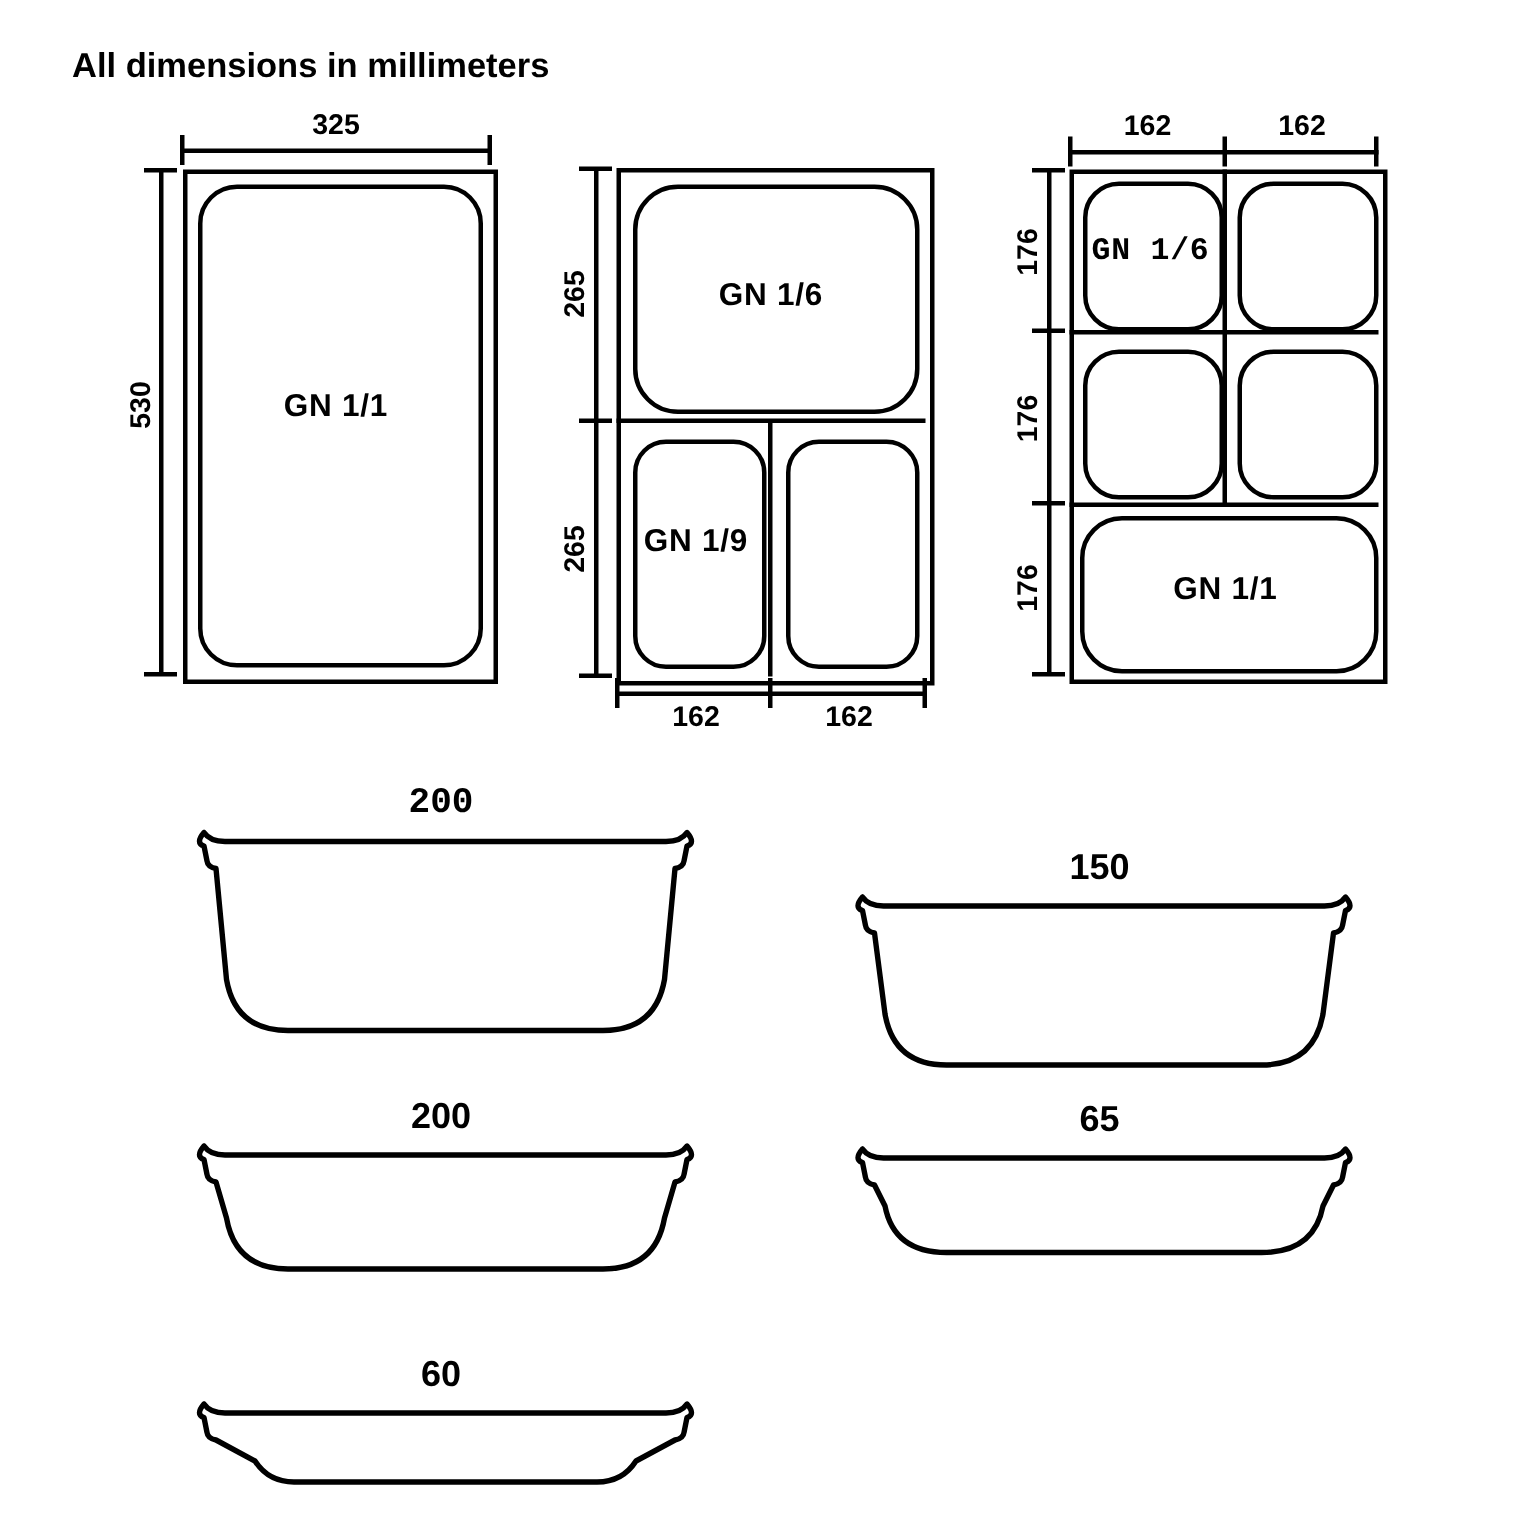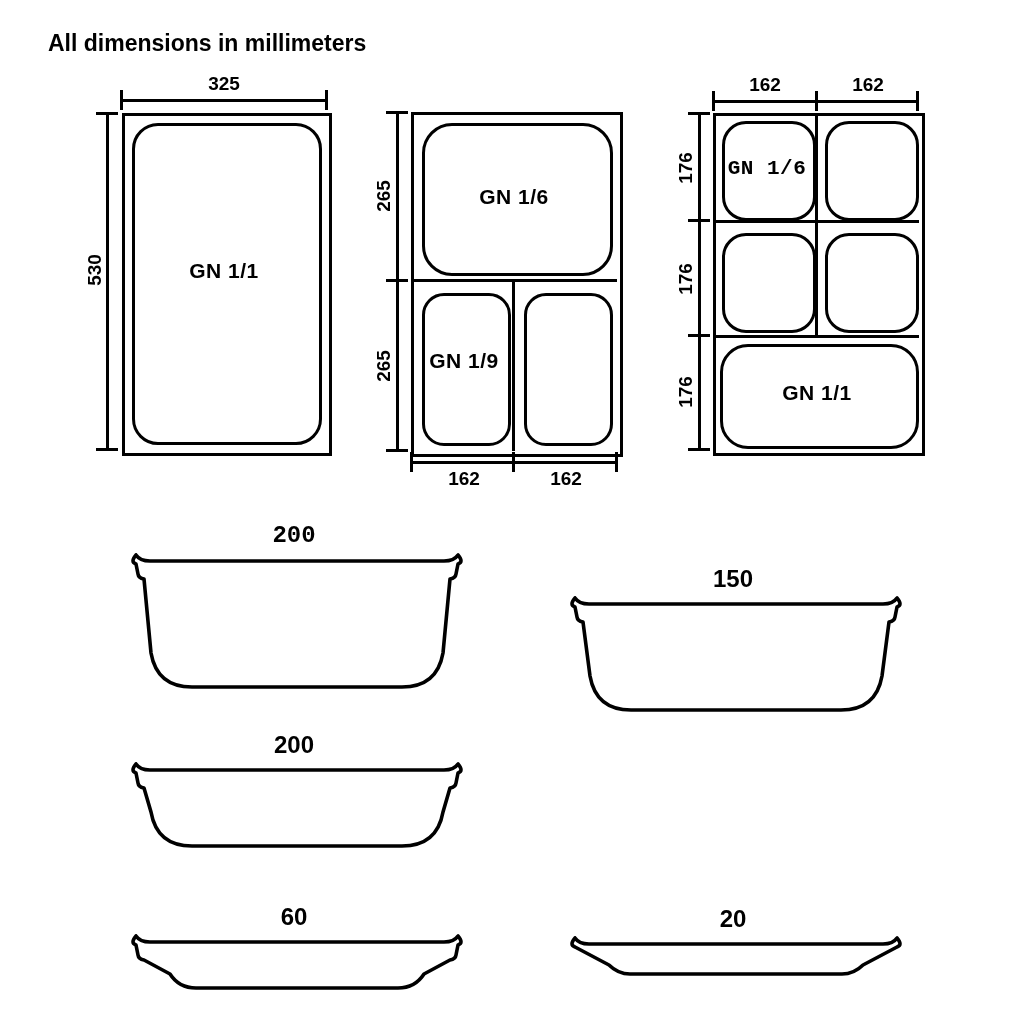--- a/index.html
+++ b/index.html
@@ -104,26 +104,26 @@
     <svg class="p-svg" width="340" height="123" viewBox="-3 0 340 123">
         <path d="M 6 3 Q 0 10 6 12 L 8 22 Q 8.5 26 14 27 L 21 81 Q 27 115 62 115 L 272 115 Q 307 115 313 81 L 320 27 Q 325.5 26 326 22 L 328 12 Q 334 10 328 3 Q 324 9 314 9 L 20 9 Q 10 9 6 3" fill="none" stroke="#000" stroke-width="3.6" stroke-linecap="round" stroke-linejoin="round"></path>
       </svg>
   </div>
   <div class="profile" style="left:127px;top:731px;">
     <div class="p-label">200</div>
     <svg class="p-svg" width="340" height="93" viewBox="-3 0 340 93">
         <path d="M 6 3 Q 0 10 6 12 L 8 22 Q 8.5 26 14 27 L 21 51 Q 27 85 62 85 L 272 85 Q 307 85 313 51 L 320 27 Q 325.5 26 326 22 L 328 12 Q 334 10 328 3 Q 324 9 314 9 L 20 9 Q 10 9 6 3" fill="none" stroke="#000" stroke-width="3.6" stroke-linecap="round" stroke-linejoin="round"></path>
       </svg>
   </div>
+  <div class="profile" style="left:566px;top:733px;">
+    <div class="p-label">65</div>
+    <svg class="p-svg" width="340" height="80" viewBox="-3 0 340 80">
+        <path d="M 6 3 Q 0 10 6 12 L 8 22 Q 8.5 26 14 27 L 21 41 Q 27 72 62 72 L 272 72 Q 307 72 313 41 L 320 27 Q 325.5 26 326 22 L 328 12 Q 334 10 328 3 Q 324 9 314 9 L 20 9 Q 10 9 6 3" fill="none" stroke="#000" stroke-width="3.6" stroke-linecap="round" stroke-linejoin="round"></path>
+      </svg>
+  </div>
   <div class="profile" style="left:127px;top:903px;">
     <div class="p-label">60</div>
     <svg class="p-svg" width="340" height="63" viewBox="-3 0 340 63">
         <path d="M 6 3 Q 0 10 6 12 L 8 22 Q 8.5 26 14 27 L 40 41 Q 49 55 66 55 L 268 55 Q 285 55 294 41 L 320 27 Q 325.5 26 326 22 L 328 12 Q 334 10 328 3 Q 324 9 314 9 L 20 9 Q 10 9 6 3" fill="none" stroke="#000" stroke-width="3.6" stroke-linecap="round" stroke-linejoin="round"></path>
       </svg>
   </div>
-  <div class="profile" style="left:566px;top:905px;">
-    <div class="p-label">20</div>
-    <svg class="p-svg" width="340" height="47" viewBox="-3 0 340 47">
-        <path d="M 6 3 Q 0 10 6 12 L 40 30 Q 49 39 61 39 L 273 39 Q 285 39 294 30 L 328 12 Q 334 10 328 3 Q 324 9 314 9 L 20 9 Q 10 9 6 3" fill="none" stroke="#000" stroke-width="3.6" stroke-linecap="round" stroke-linejoin="round"></path>
-      </svg>
-  </div>
 
 </div>
 
 </body></html>

